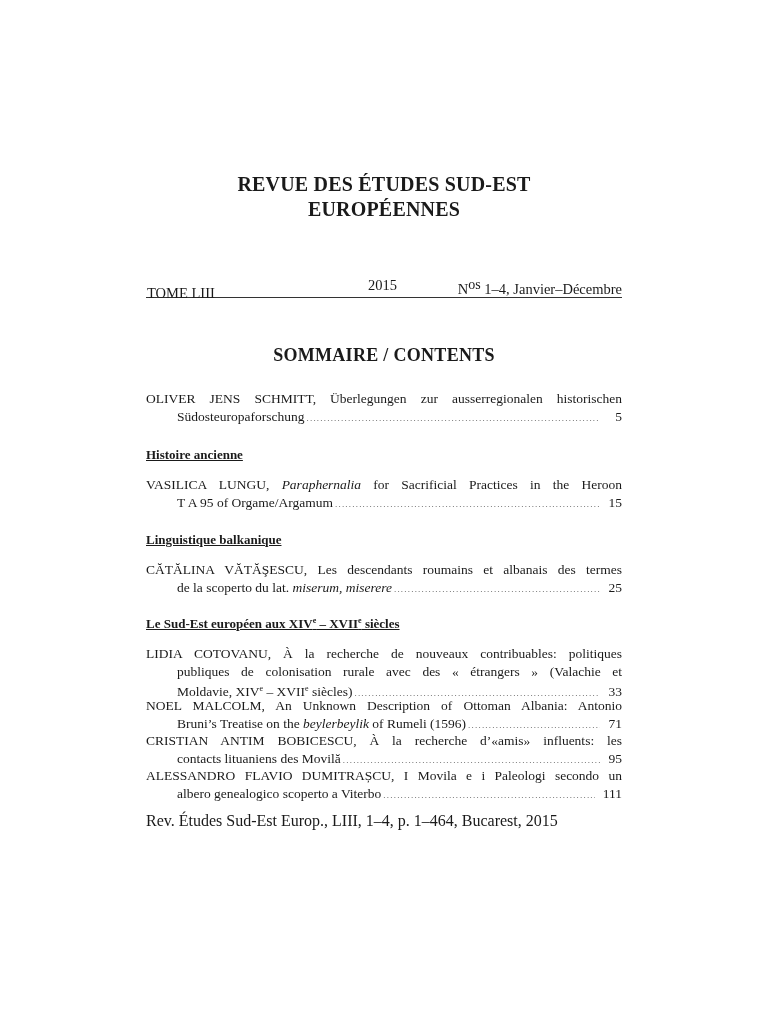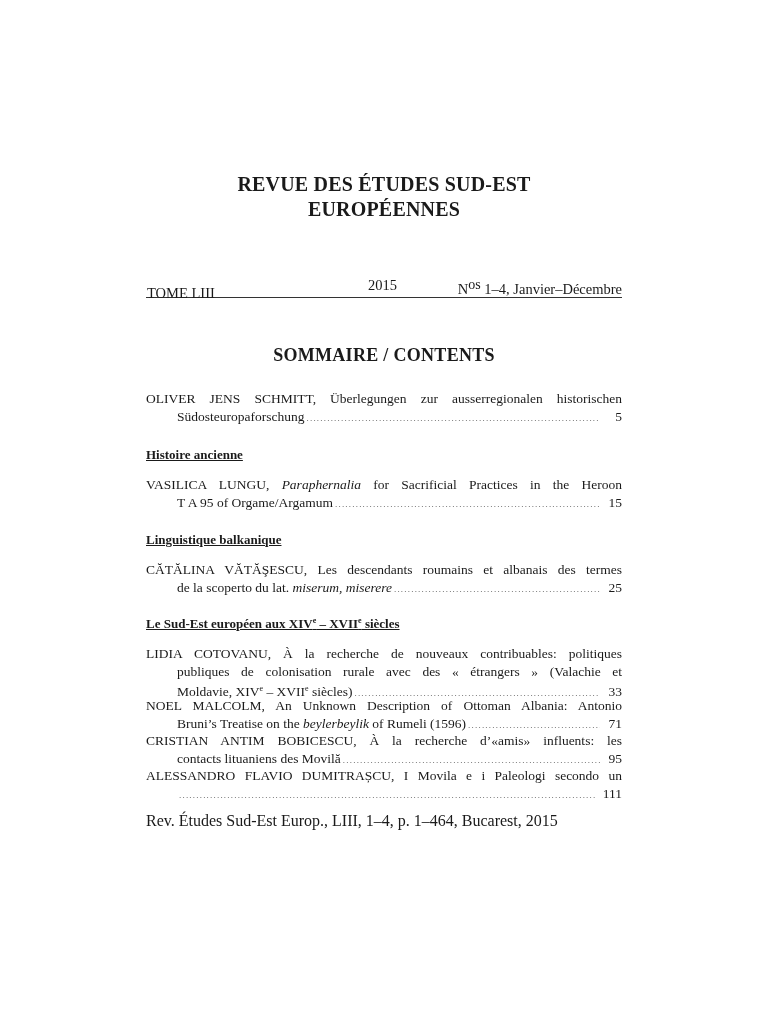--- a/index.html
+++ b/index.html
@@ -184,20 +184,21 @@
     <span class="last">
       <span>contacts lituaniens des Movilă</span>
       <span class="dots">..............................................................................................................................................</span>
       <span class="page-num">95</span>
     </span>
   </div>
 
   <div class="entry" style="top:767px;">
     <span class="line1">ALESSANDRO FLAVIO DUMITRAȘCU, I Movila e i Paleologi secondo un</span>
     <span class="last">
+      <span>albero genealogico scoperto a Viterbo</span>
       <span class="dots">..............................................................................................................................................</span>
       <span class="page-num">111</span>
     </span>
   </div>
 
   <div class="citation">Rev. Études Sud-Est Europ., LIII, 1–4, p. 1–464, Bucarest, 2015</div>
 
 </div>
 
 </body></html>

